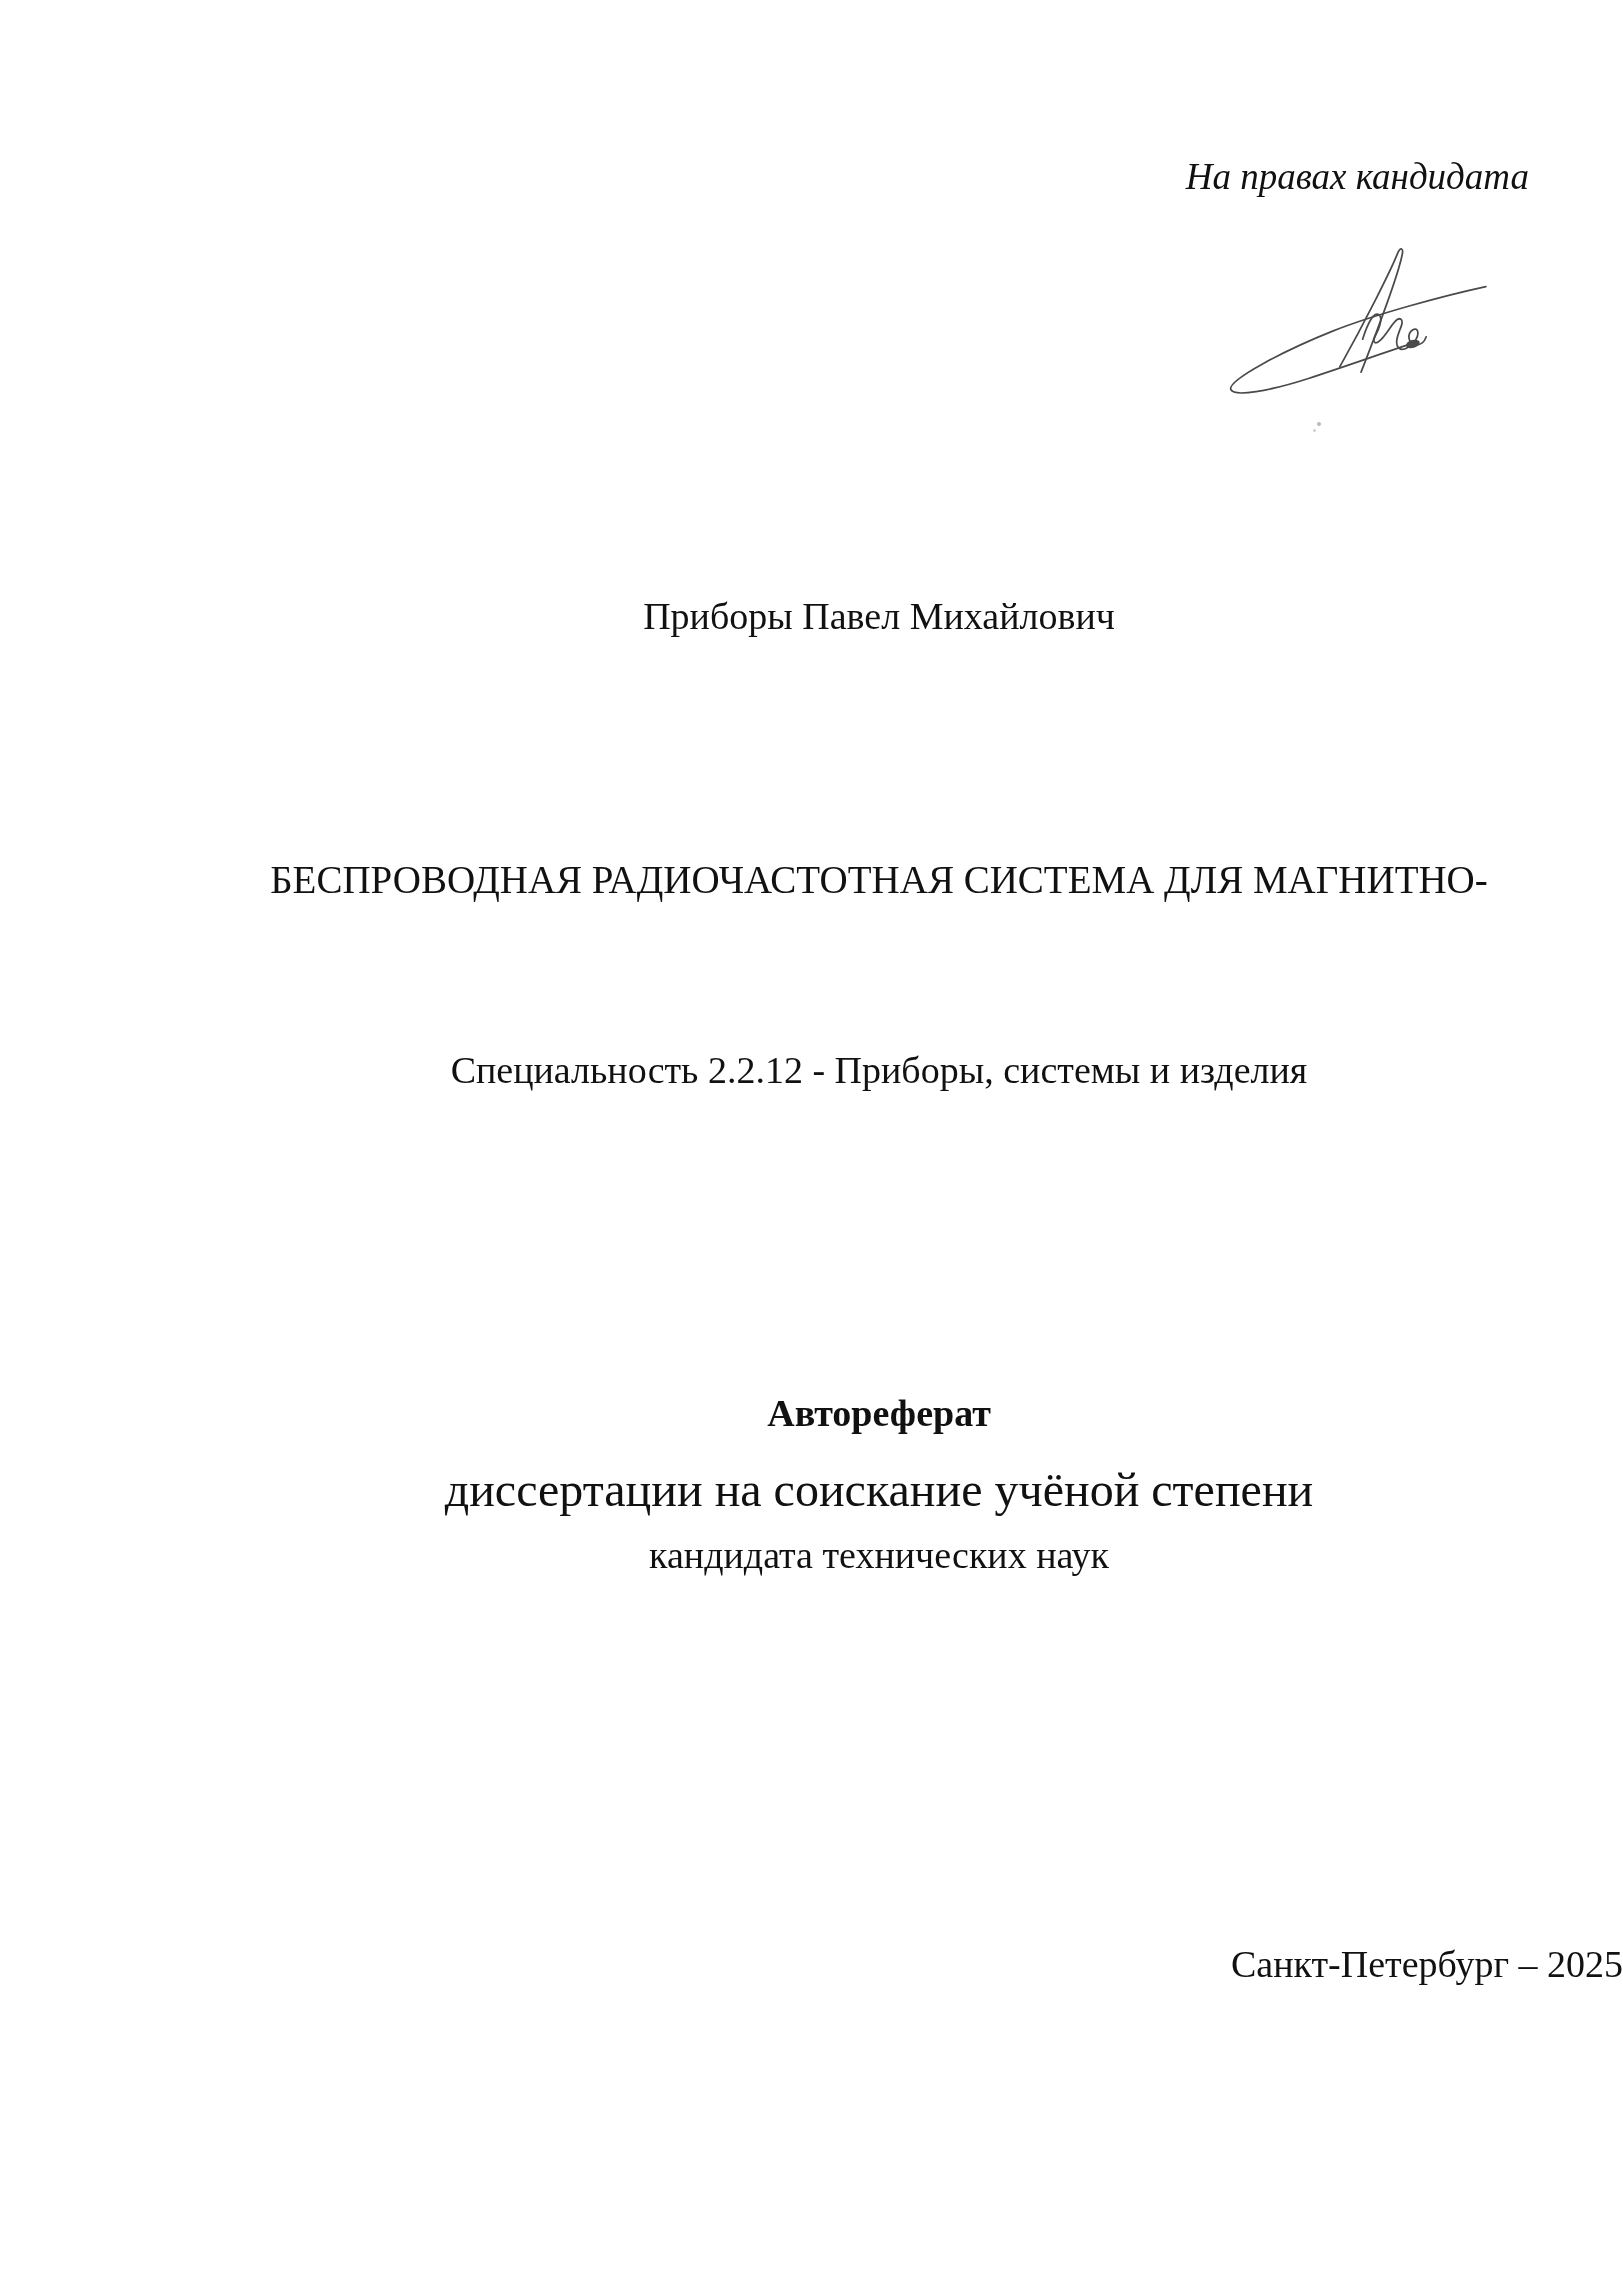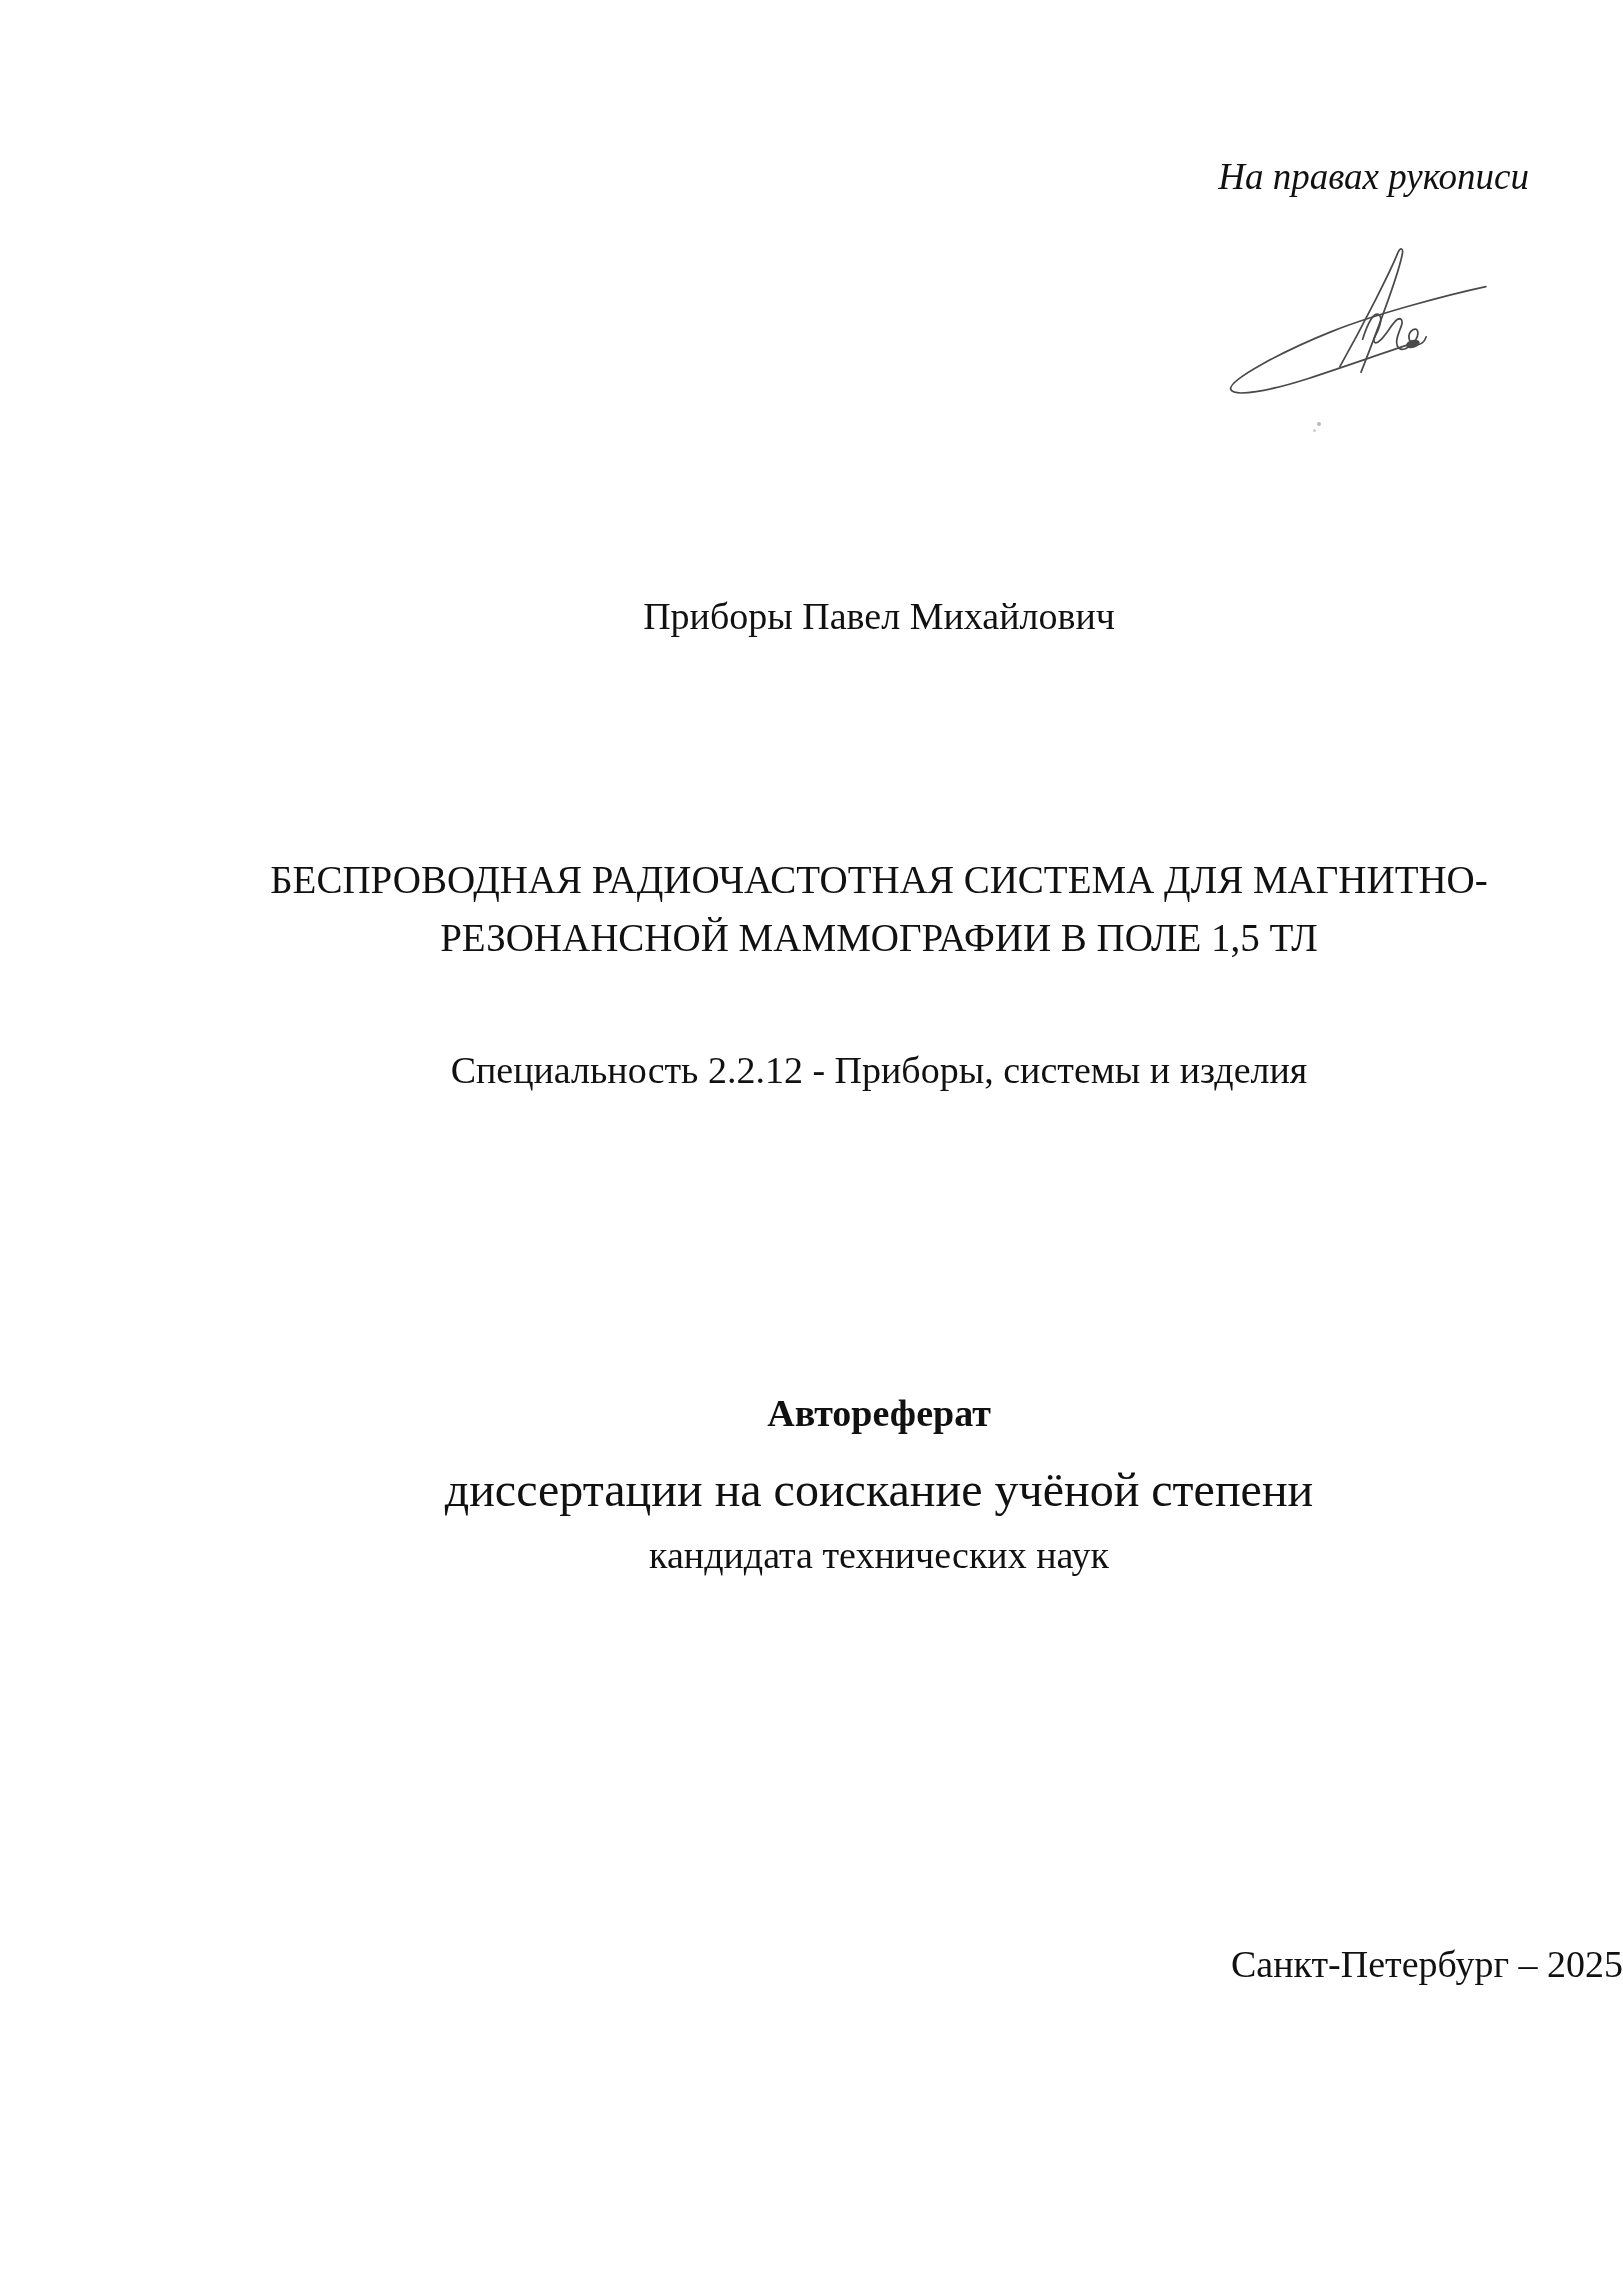--- a/index.html
+++ b/index.html
@@ -63,39 +63,38 @@
     border-radius: 50%;
   }
   .ink-dot.d1 { left: 1317px; top: 422px; width: 3.9px; height: 3.9px; background: #b9b9b9; }
   .ink-dot.d2 { left: 1313px; top: 429px; width: 3.1px; height: 3.1px; background: #cfcfcf; }
 </style>
 </head>
 <body>
 
 <div class="page">
 
-  <div class="line t-annotation">На правах рукописи</div>
+  <div class="line t-annotation">На правах кандидата</div>
 
   <svg class="signature" viewBox="0 0 340 200" xmlns="http://www.w3.org/2000/svg">
     <g fill="none" stroke="#4a4a4a" stroke-width="2.2" stroke-linecap="round">
       <path d="M 331,53 C 280,64 190,88 135,110 C 75,134 2,172 6,184 C 10,194 55,186 105,170 C 160,152 210,134 236,126"></path>
       <path d="M 145,155 C 178,96 210,32 218,12 C 222,2 227,3 224,14 C 219,38 193,108 172,162"></path>
       <path d="M 174,120 C 181,98 189,84 195,89 C 200,93 195,107 190,116 C 186,124 190,128 197,121 C 206,112 212,99 218,95 C 223,92 226,96 223,104 C 219,114 215,124 219,130 C 223,136 233,132 240,123 C 247,114 245,104 238,108 C 230,113 232,126 241,127 C 248,128 253,123 255,117"></path>
     </g>
     <ellipse cx="238" cy="126" rx="9" ry="5" fill="#4a4a4a" transform="rotate(-15 238 126)"></ellipse>
   </svg>
 
   <div class="ink-dot d1"></div>
   <div class="ink-dot d2"></div>
 
   <div class="line t-author">Приборы Павел Михайлович</div>
 
   <div class="line t-title">
     <div>БЕСПРОВОДНАЯ РАДИОЧАСТОТНАЯ СИСТЕМА ДЛЯ МАГНИТНО-</div>
-    <div>РЕЗОНАНСНОЙ МАММОГРАФИИ В ПОЛЕ 1,5 ТЛ</div>
   </div>
 
   <div class="line t-spec1">Специальность 2.2.12 - Приборы, системы и изделия</div>
 
   <div class="line t-doctype">Автореферат</div>
 
   <div class="line t-degree1">диссертации на соискание учёной степени</div>
   <div class="line t-degree2">кандидата технических наук</div>
 
   <div class="line t-cityyear">Санкт-Петербург – 2025</div>

